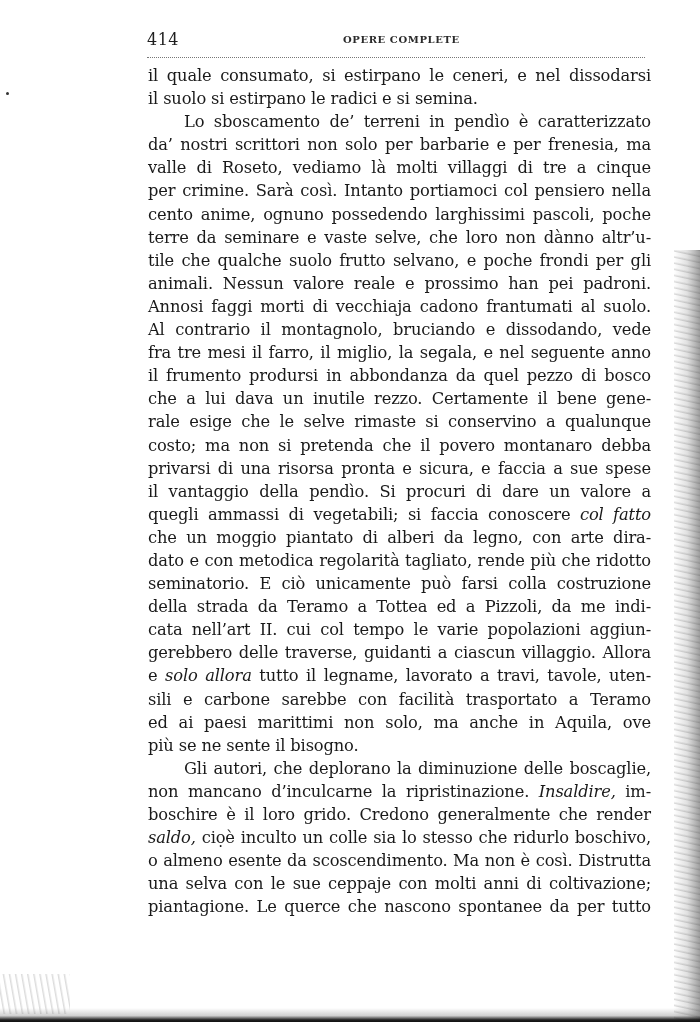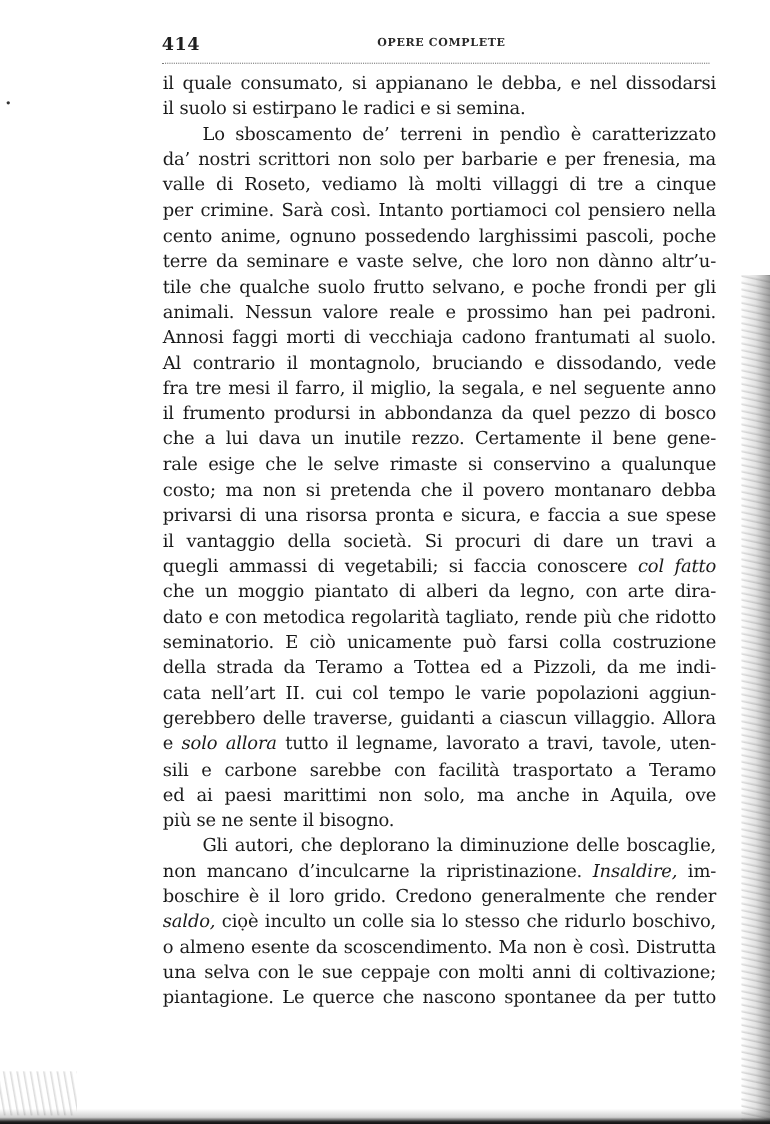--- a/index.html
+++ b/index.html
@@ -27,21 +27,20 @@
       width: 500px;
       height: 26px;
     }
     .page-number {
       position: absolute;
       left: 0;
       top: 0;
       font-size: 16px;
       letter-spacing: 0.5px;
       color: #1e1e1e;
-      font-weight: bold;
     }
     .running-head {
       position: absolute;
       left: 196px;
       top: 4px;
       font-size: 10px;
       font-weight: bold;
       letter-spacing: 0.6px;
       color: #2a2a2a;
       text-align: center;
@@ -122,39 +121,39 @@
 
 <div class="page">
 
   <div class="header">
     <span class="page-number">414</span>
     <span class="running-head">OPERE COMPLETE</span>
   </div>
   <div class="header-rule"></div>
 
   <div class="body-text" id="body-text">
-      <span class="line">il quale consumato, si appianano le debba, e nel dissodarsi</span>
+      <span class="line">il quale consumato, si estirpano le ceneri, e nel dissodarsi</span>
       <span class="line last">il suolo si estirpano le radici e si semina.</span>
       <span class="line indent">Lo sboscamento de’ terreni in pendìo è caratterizzato</span>
       <span class="line">da’ nostri scrittori non solo per barbarie e per frenesia, ma</span>
       <span class="line">valle di Roseto, vediamo là molti villaggi di tre a cinque</span>
       <span class="line">per crimine. Sarà così. Intanto portiamoci col pensiero nella</span>
       <span class="line">cento anime, ognuno possedendo larghissimi pascoli, poche</span>
       <span class="line">terre da seminare e vaste selve, che loro non dànno altr’u-</span>
       <span class="line">tile che qualche suolo frutto selvano, e poche frondi per gli</span>
       <span class="line">animali. Nessun valore reale e prossimo han pei padroni.</span>
       <span class="line">Annosi faggi morti di vecchiaja cadono frantumati al suolo.</span>
       <span class="line">Al contrario il montagnolo, bruciando e dissodando, vede</span>
       <span class="line">fra tre mesi il farro, il miglio, la segala, e nel seguente anno</span>
       <span class="line">il frumento prodursi in abbondanza da quel pezzo di bosco</span>
       <span class="line">che a lui dava un inutile rezzo. Certamente il bene gene-</span>
       <span class="line">rale esige che le selve rimaste si conservino a qualunque</span>
       <span class="line">costo; ma non si pretenda che il povero montanaro debba</span>
       <span class="line">privarsi di una risorsa pronta e sicura, e faccia a sue spese</span>
-      <span class="line">il vantaggio della società. Si procuri di dare un travi a</span>
+      <span class="line">il vantaggio della pendìo. Si procuri di dare un valore a</span>
       <span class="line"><span>quegli ammassi di vegetabili; si faccia conoscere </span><i>col fatto</i><span></span></span>
       <span class="line">che un moggio piantato di alberi da legno, con arte dira-</span>
       <span class="line">dato e con metodica regolarità tagliato, rende più che ridotto</span>
       <span class="line">seminatorio. E ciò unicamente può farsi colla costruzione</span>
       <span class="line">della strada da Teramo a Tottea ed a Pizzoli, da me indi-</span>
       <span class="line">cata nell’art II. cui col tempo le varie popolazioni aggiun-</span>
       <span class="line">gerebbero delle traverse, guidanti a ciascun villaggio. Allora</span>
       <span class="line"><span>e </span><i>solo allora</i><span> tutto il legname, lavorato a travi, tavole, uten-</span></span>
       <span class="line">sili e carbone sarebbe con facilità trasportato a Teramo</span>
       <span class="line">ed ai paesi marittimi non solo, ma anche in Aquila, ove</span>

